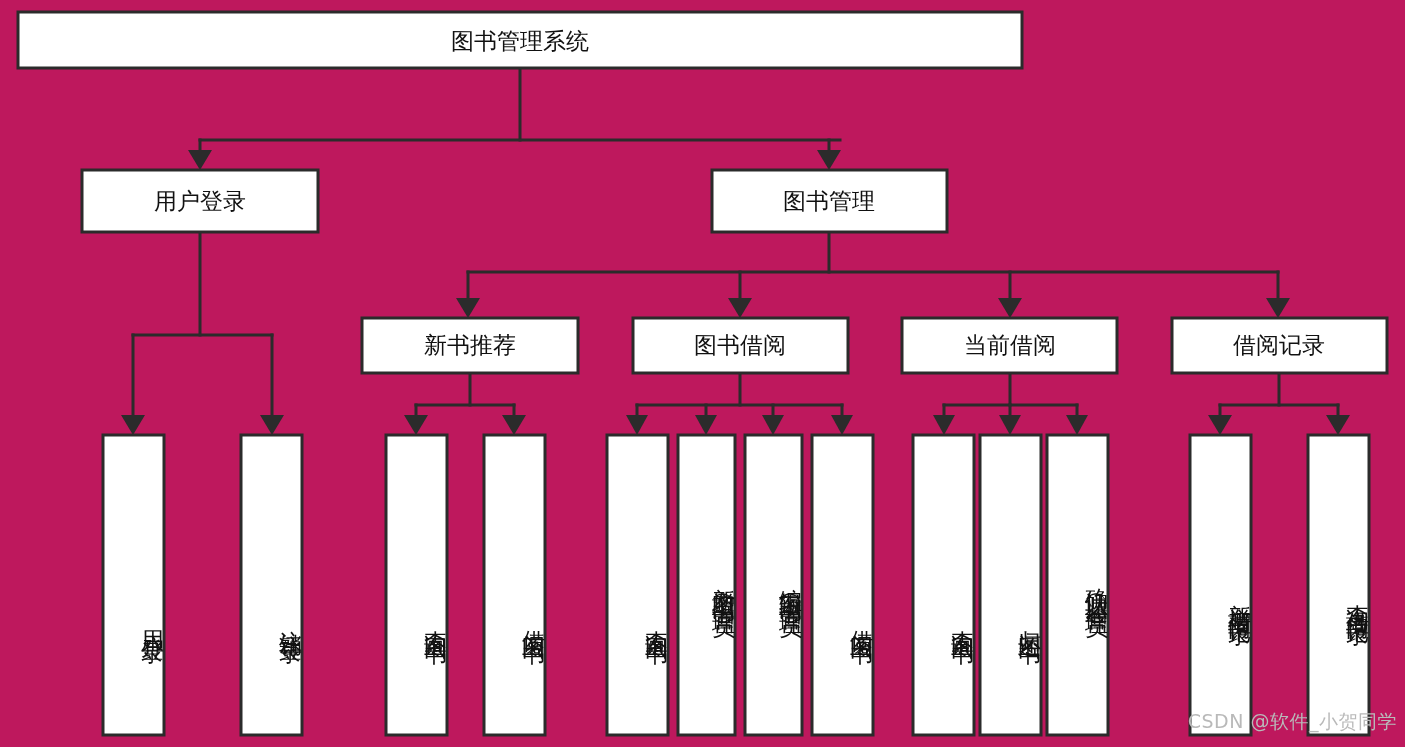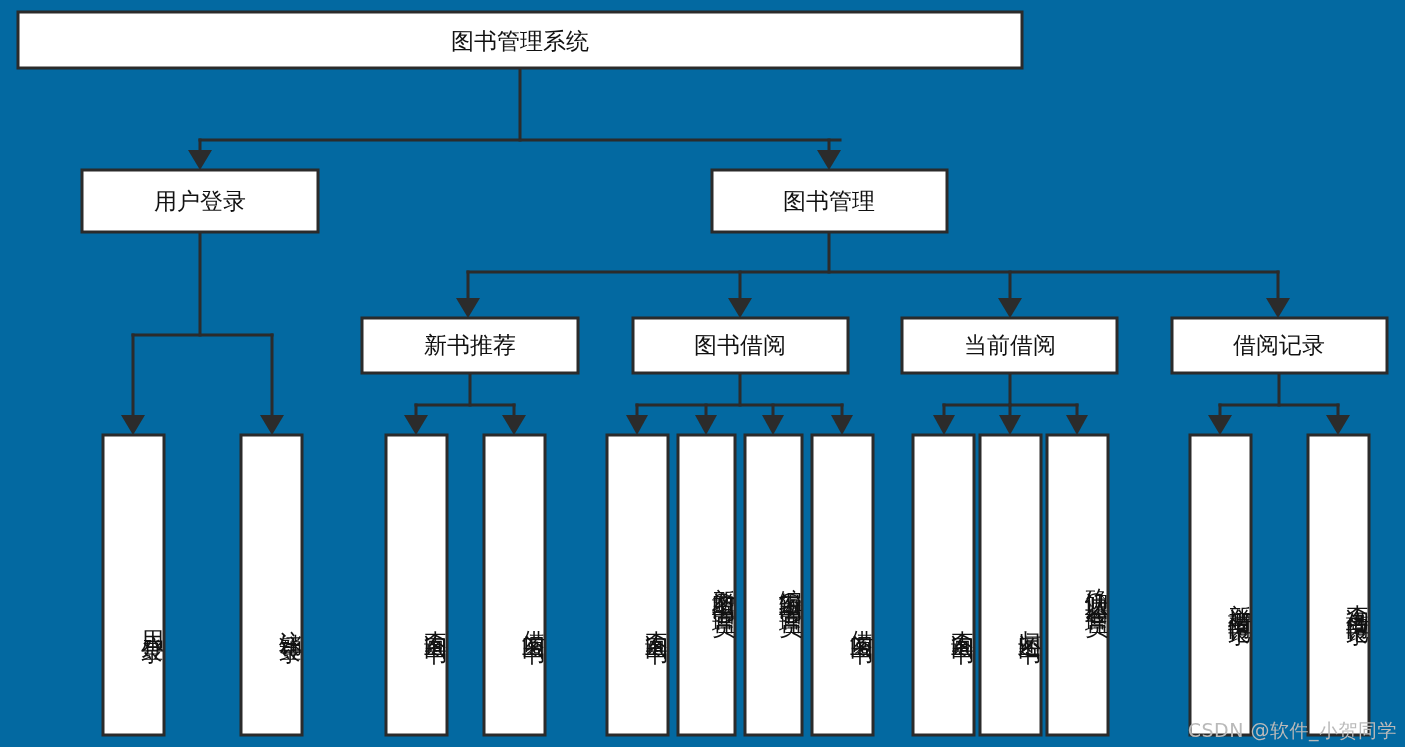--- a/index.html
+++ b/index.html
@@ -10,21 +10,21 @@
   body {
     width: 1405px;
     height: 747px;
     font-family: "DejaVu Sans", "Liberation Sans", sans-serif;
     overflow: hidden;
   }
   #diagram-root {
     position: relative;
     width: 1405px;
     height: 747px;
-    background: #0369a1;
+    background: #be185d;
   }
   svg#flow {
     position: absolute;
     left: 0;
     top: 0;
     width: 1405px;
     height: 747px;
     display: block;
   }
   .node-box {
@@ -60,21 +60,21 @@
     letter-spacing: 4px;
     white-space: nowrap;
     display: flex;
     align-items: flex-start;
     justify-content: center;
     pointer-events: none;
   }
   .watermark {
     position: absolute;
     right: 8px;
-    bottom: 3px;
+    bottom: 12px;
     font-family: "DejaVu Sans", "Liberation Sans", sans-serif;
     font-size: 19px;
     color: #b9b9b9;
     white-space: nowrap;
     letter-spacing: 0.5px;
     margin-left: 28px;
   }
 </style>
 </head>
 <body>

